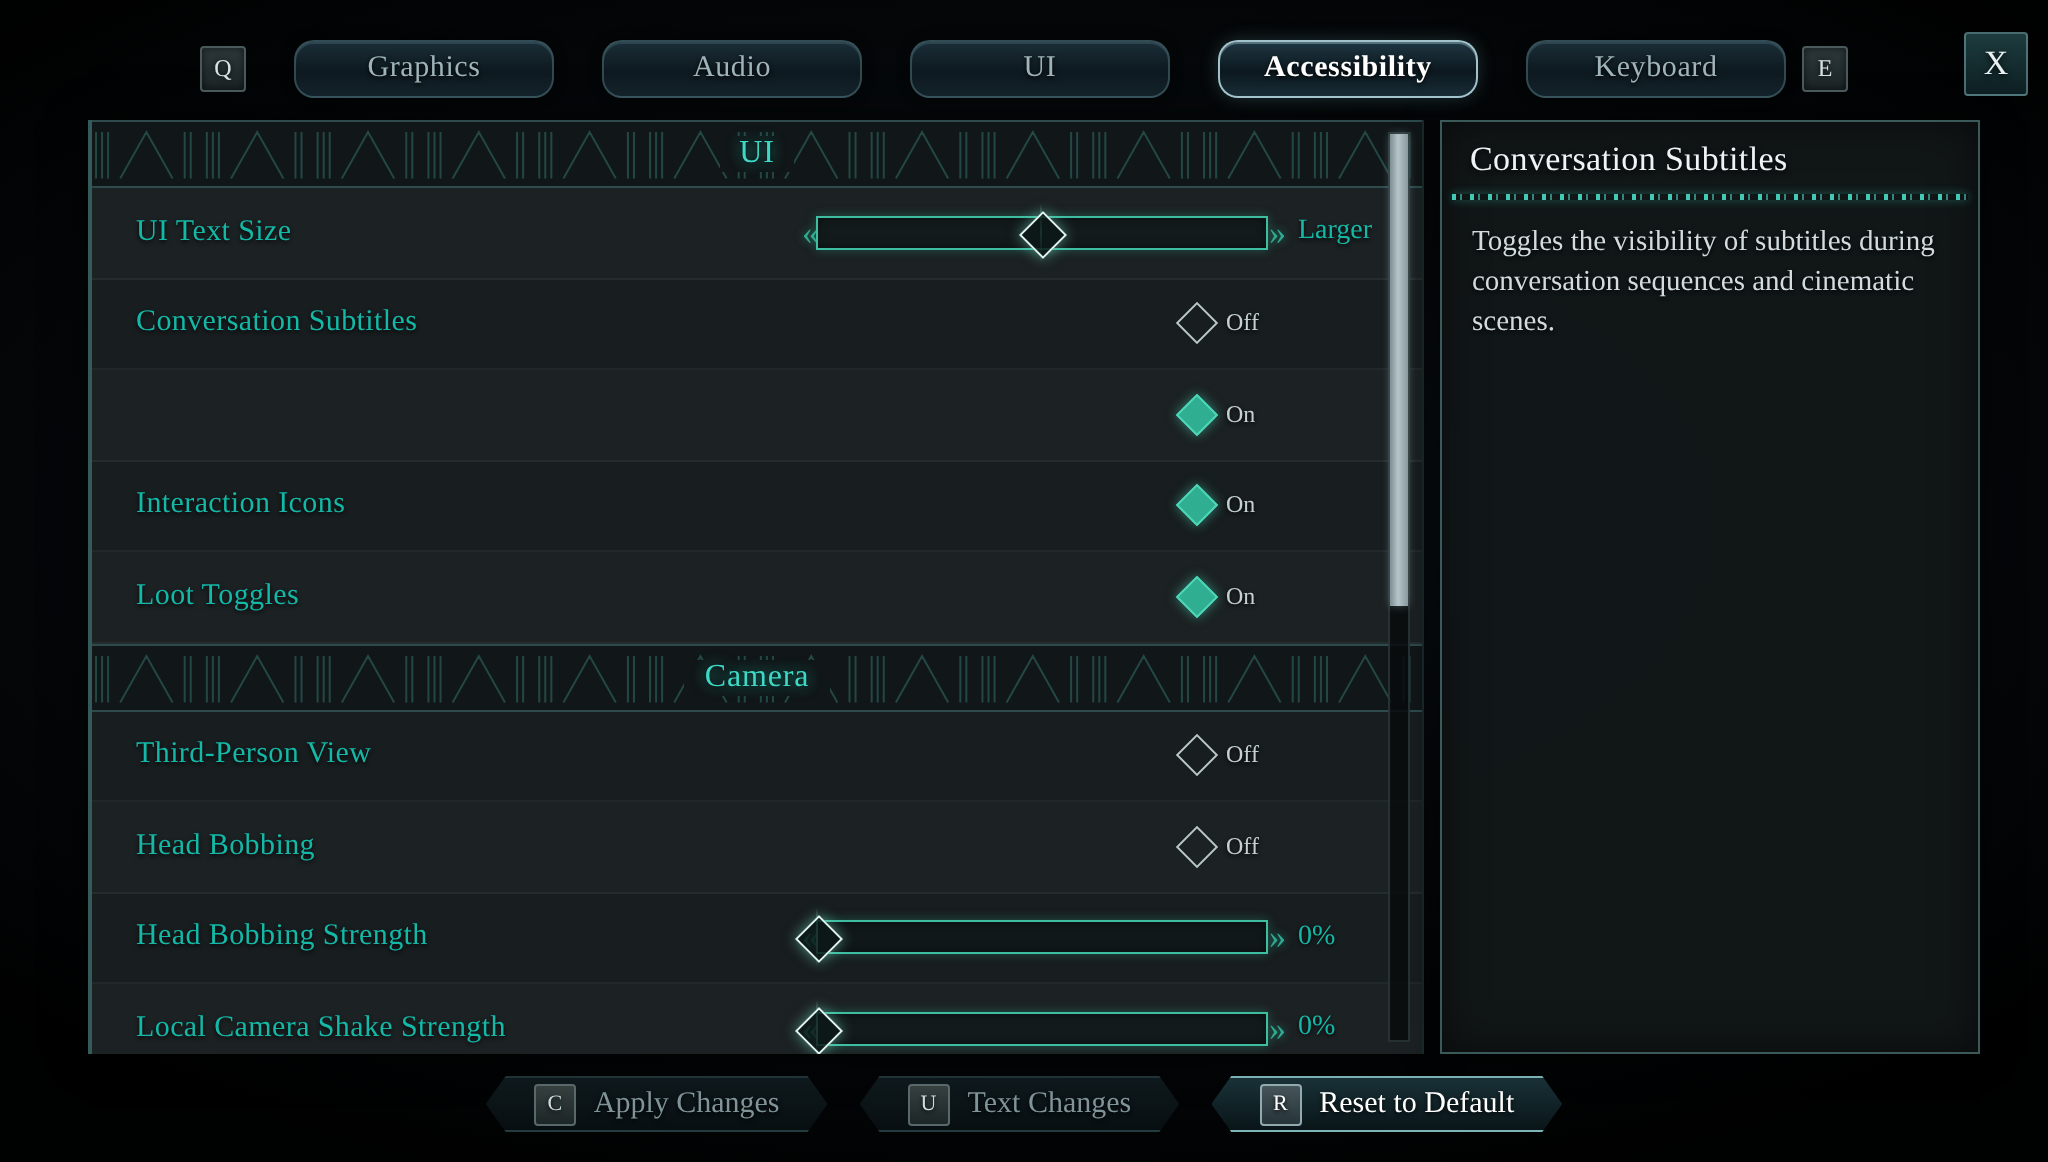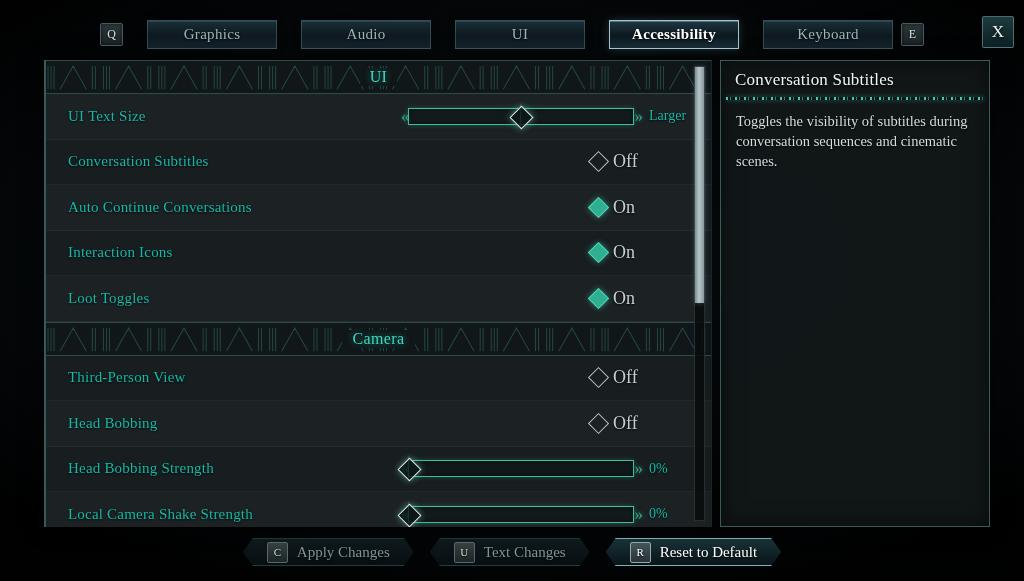--- a/index.html
+++ b/index.html
@@ -61,21 +61,21 @@
     min-width: 96px;
     padding: 0 16px;
     display: flex;
     align-items: center;
     justify-content: center;
     font-size: 15px;
     letter-spacing: 0.3px;
     color: #9fb4b8;
     background: linear-gradient(180deg, rgba(28,48,58,0.95) 0%, rgba(14,26,33,0.95) 55%, rgba(20,36,44,0.95) 100%);
     border: 1px solid rgba(92,130,140,0.45);
-    border-radius: 0;
+    border-radius: 10px;
     text-shadow: 0 1px 2px rgba(0,0,0,0.9);
     box-shadow: inset 0 1px 0 rgba(140,180,190,0.18), 0 0 6px rgba(0,0,0,0.6);
     margin-left: 16px;
   }
   .tab.active {
     color: #ffffff;
     font-weight: bold;
     background: linear-gradient(180deg, rgba(30,54,66,1) 0%, rgba(12,24,31,1) 55%, rgba(24,44,54,1) 100%);
     border: 1px solid rgba(175,208,216,0.92);
     box-shadow: inset 0 1px 0 rgba(190,225,235,0.35), 0 0 9px rgba(110,170,185,0.25);
@@ -192,21 +192,21 @@
   .diamond.off {
     border: 1.6px solid #b9c6c8;
     background: transparent;
   }
   .diamond.on {
     border: 1.6px solid #4fd6b6;
     background: #2fae92;
     box-shadow: 0 0 6px rgba(70,215,185,0.55);
   }
   .toggleval {
-    font-size: 18px;
+    font-size: 12px;
     color: #c4d0d2;
     text-shadow: 0 1px 2px rgba(0,0,0,0.85);
   }
 
   
   .slider {
     display: flex;
     align-items: center;
     width: 310px;
     padding-right: 6px;
@@ -417,21 +417,20 @@
         <div class="row alt">
           <span class="rowlabel">Conversation Subtitles</span>
           <div class="rowctl">
             <div class="toggle">
               <div class="diamond off"></div>
               <span class="toggleval">Off</span>
             </div>
           </div>
         </div>
         <div class="row">
-          <span class="rowlabel">Auto Continue Conversations</span>
           <div class="rowctl">
             <div class="toggle">
               <div class="diamond on"></div>
               <span class="toggleval">On</span>
             </div>
           </div>
         </div>
         <div class="row alt">
           <span class="rowlabel">Interaction Icons</span>
           <div class="rowctl">

